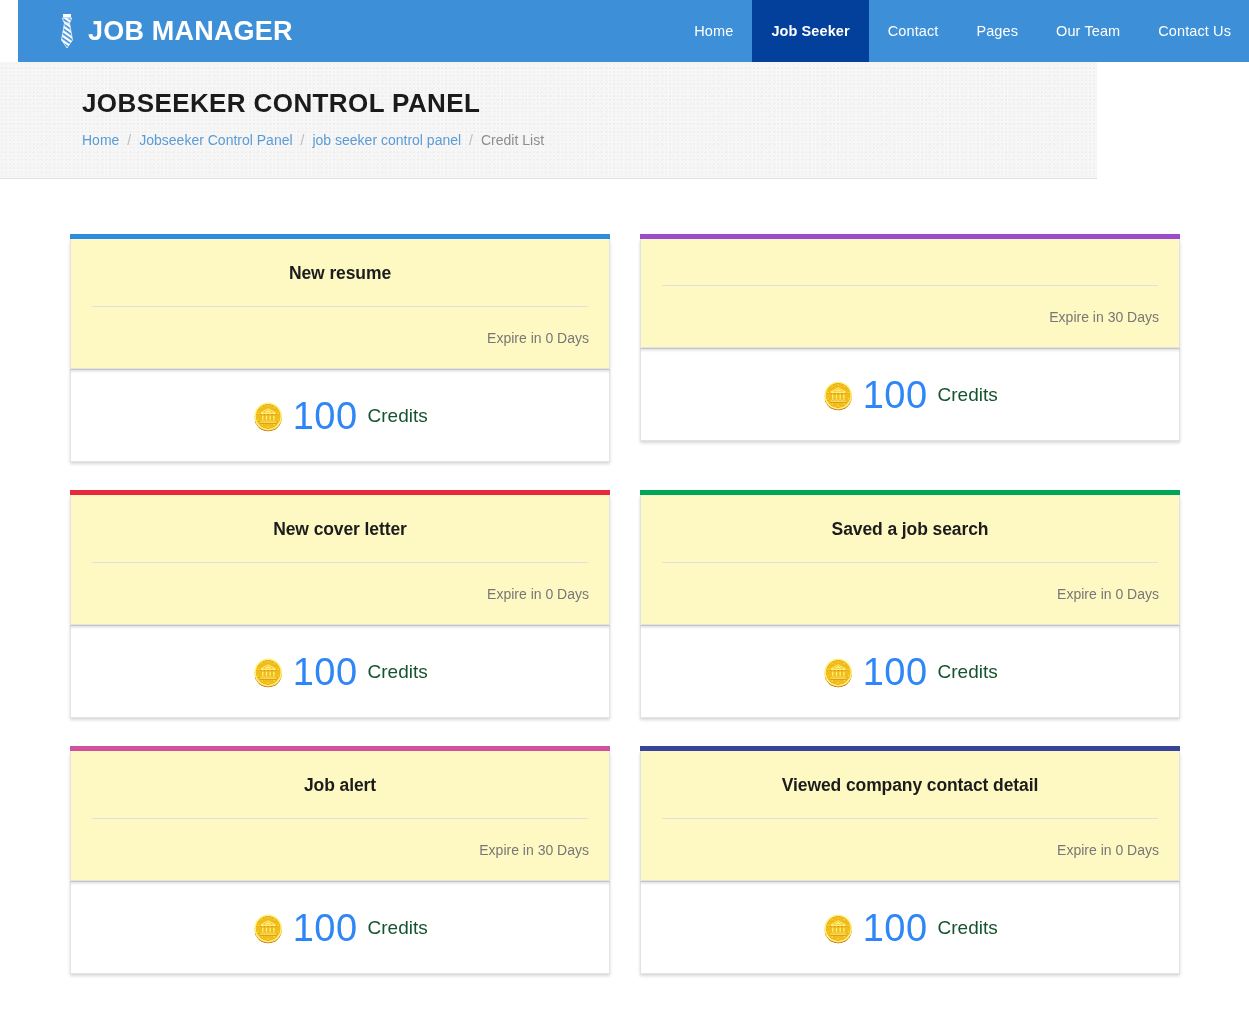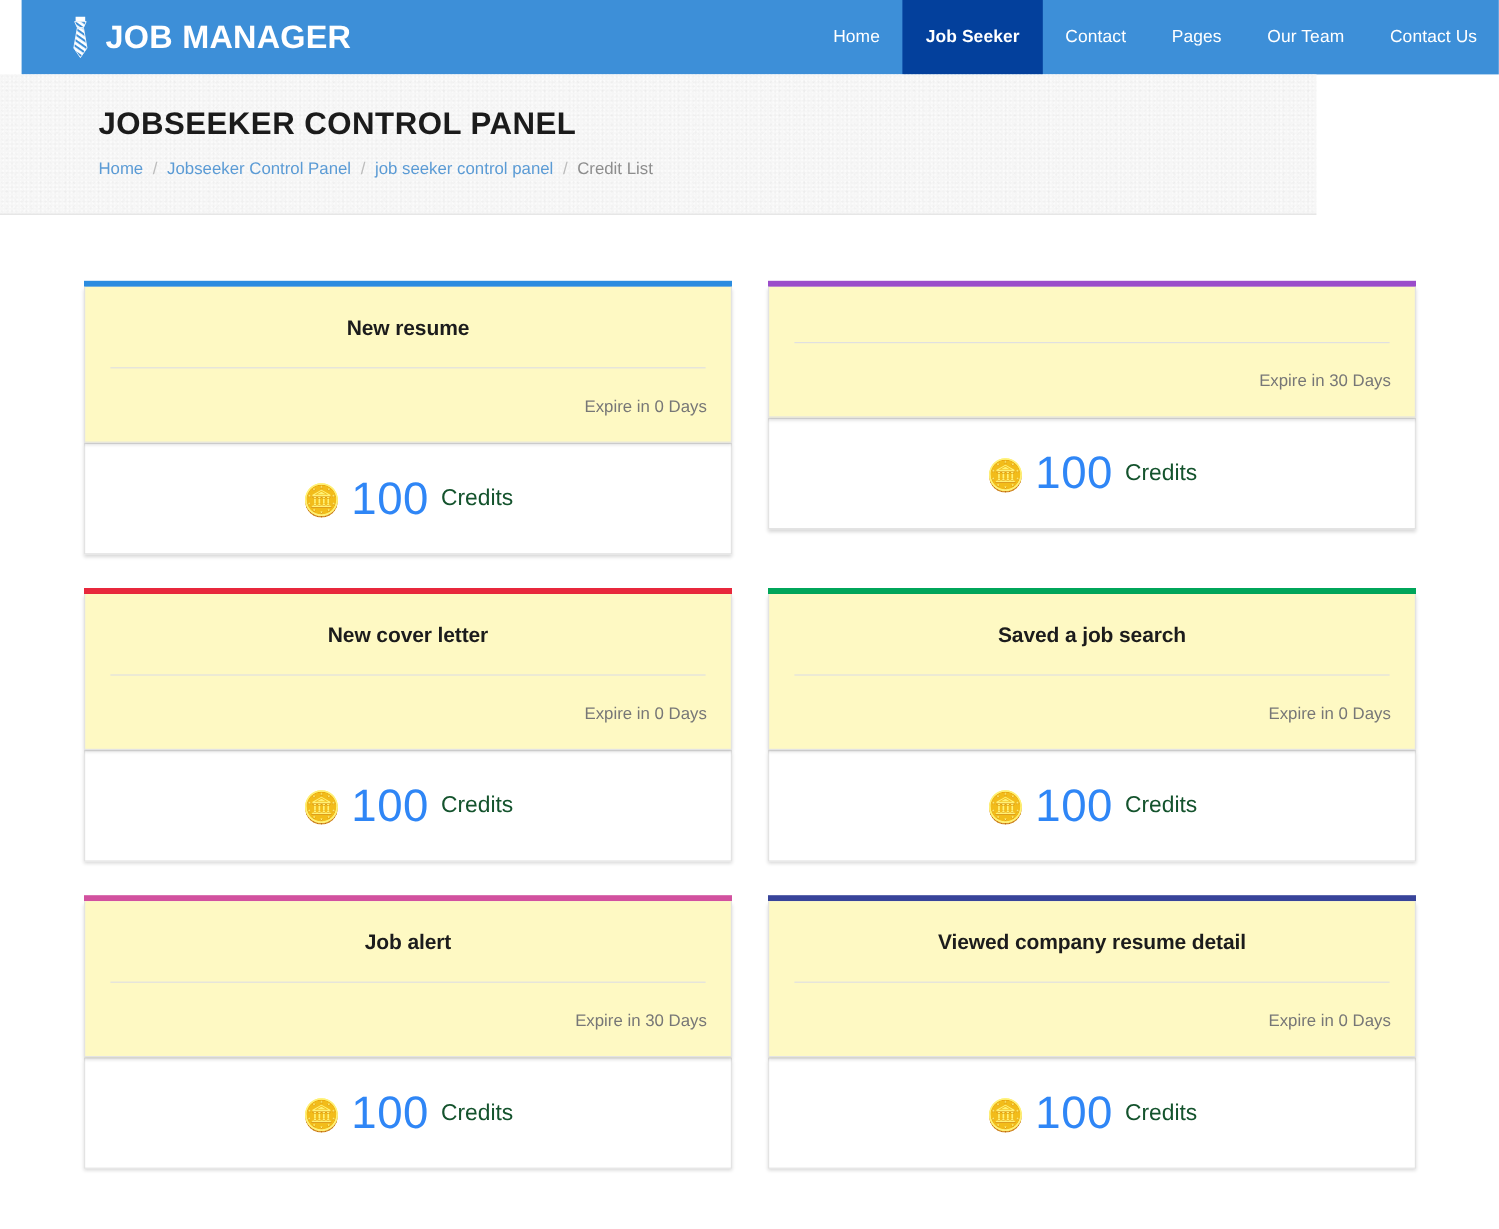--- a/index.html
+++ b/index.html
@@ -330,21 +330,21 @@
       <div class="card-body">
         <span class="coin-icon">🪙</span>
         <span class="credit-amount" style="color: rgb(47, 134, 246);">100</span>
         <span class="credit-unit">Credits</span>
       </div>
     </div>
 
     <div class="credit-card">
       <div class="card-accent" style="background: rgb(56, 68, 154);"></div>
       <div class="card-head">
-        <div class="card-title">Viewed company resume detail</div>
+        <div class="card-title">Viewed company contact detail</div>
         <hr class="card-rule">
         <div class="card-expire">Expire in 0 Days</div>
       </div>
       <div class="card-body">
         <span class="coin-icon">🪙</span>
         <span class="credit-amount" style="color: rgb(47, 134, 246);">100</span>
         <span class="credit-unit">Credits</span>
       </div>
     </div>
 

